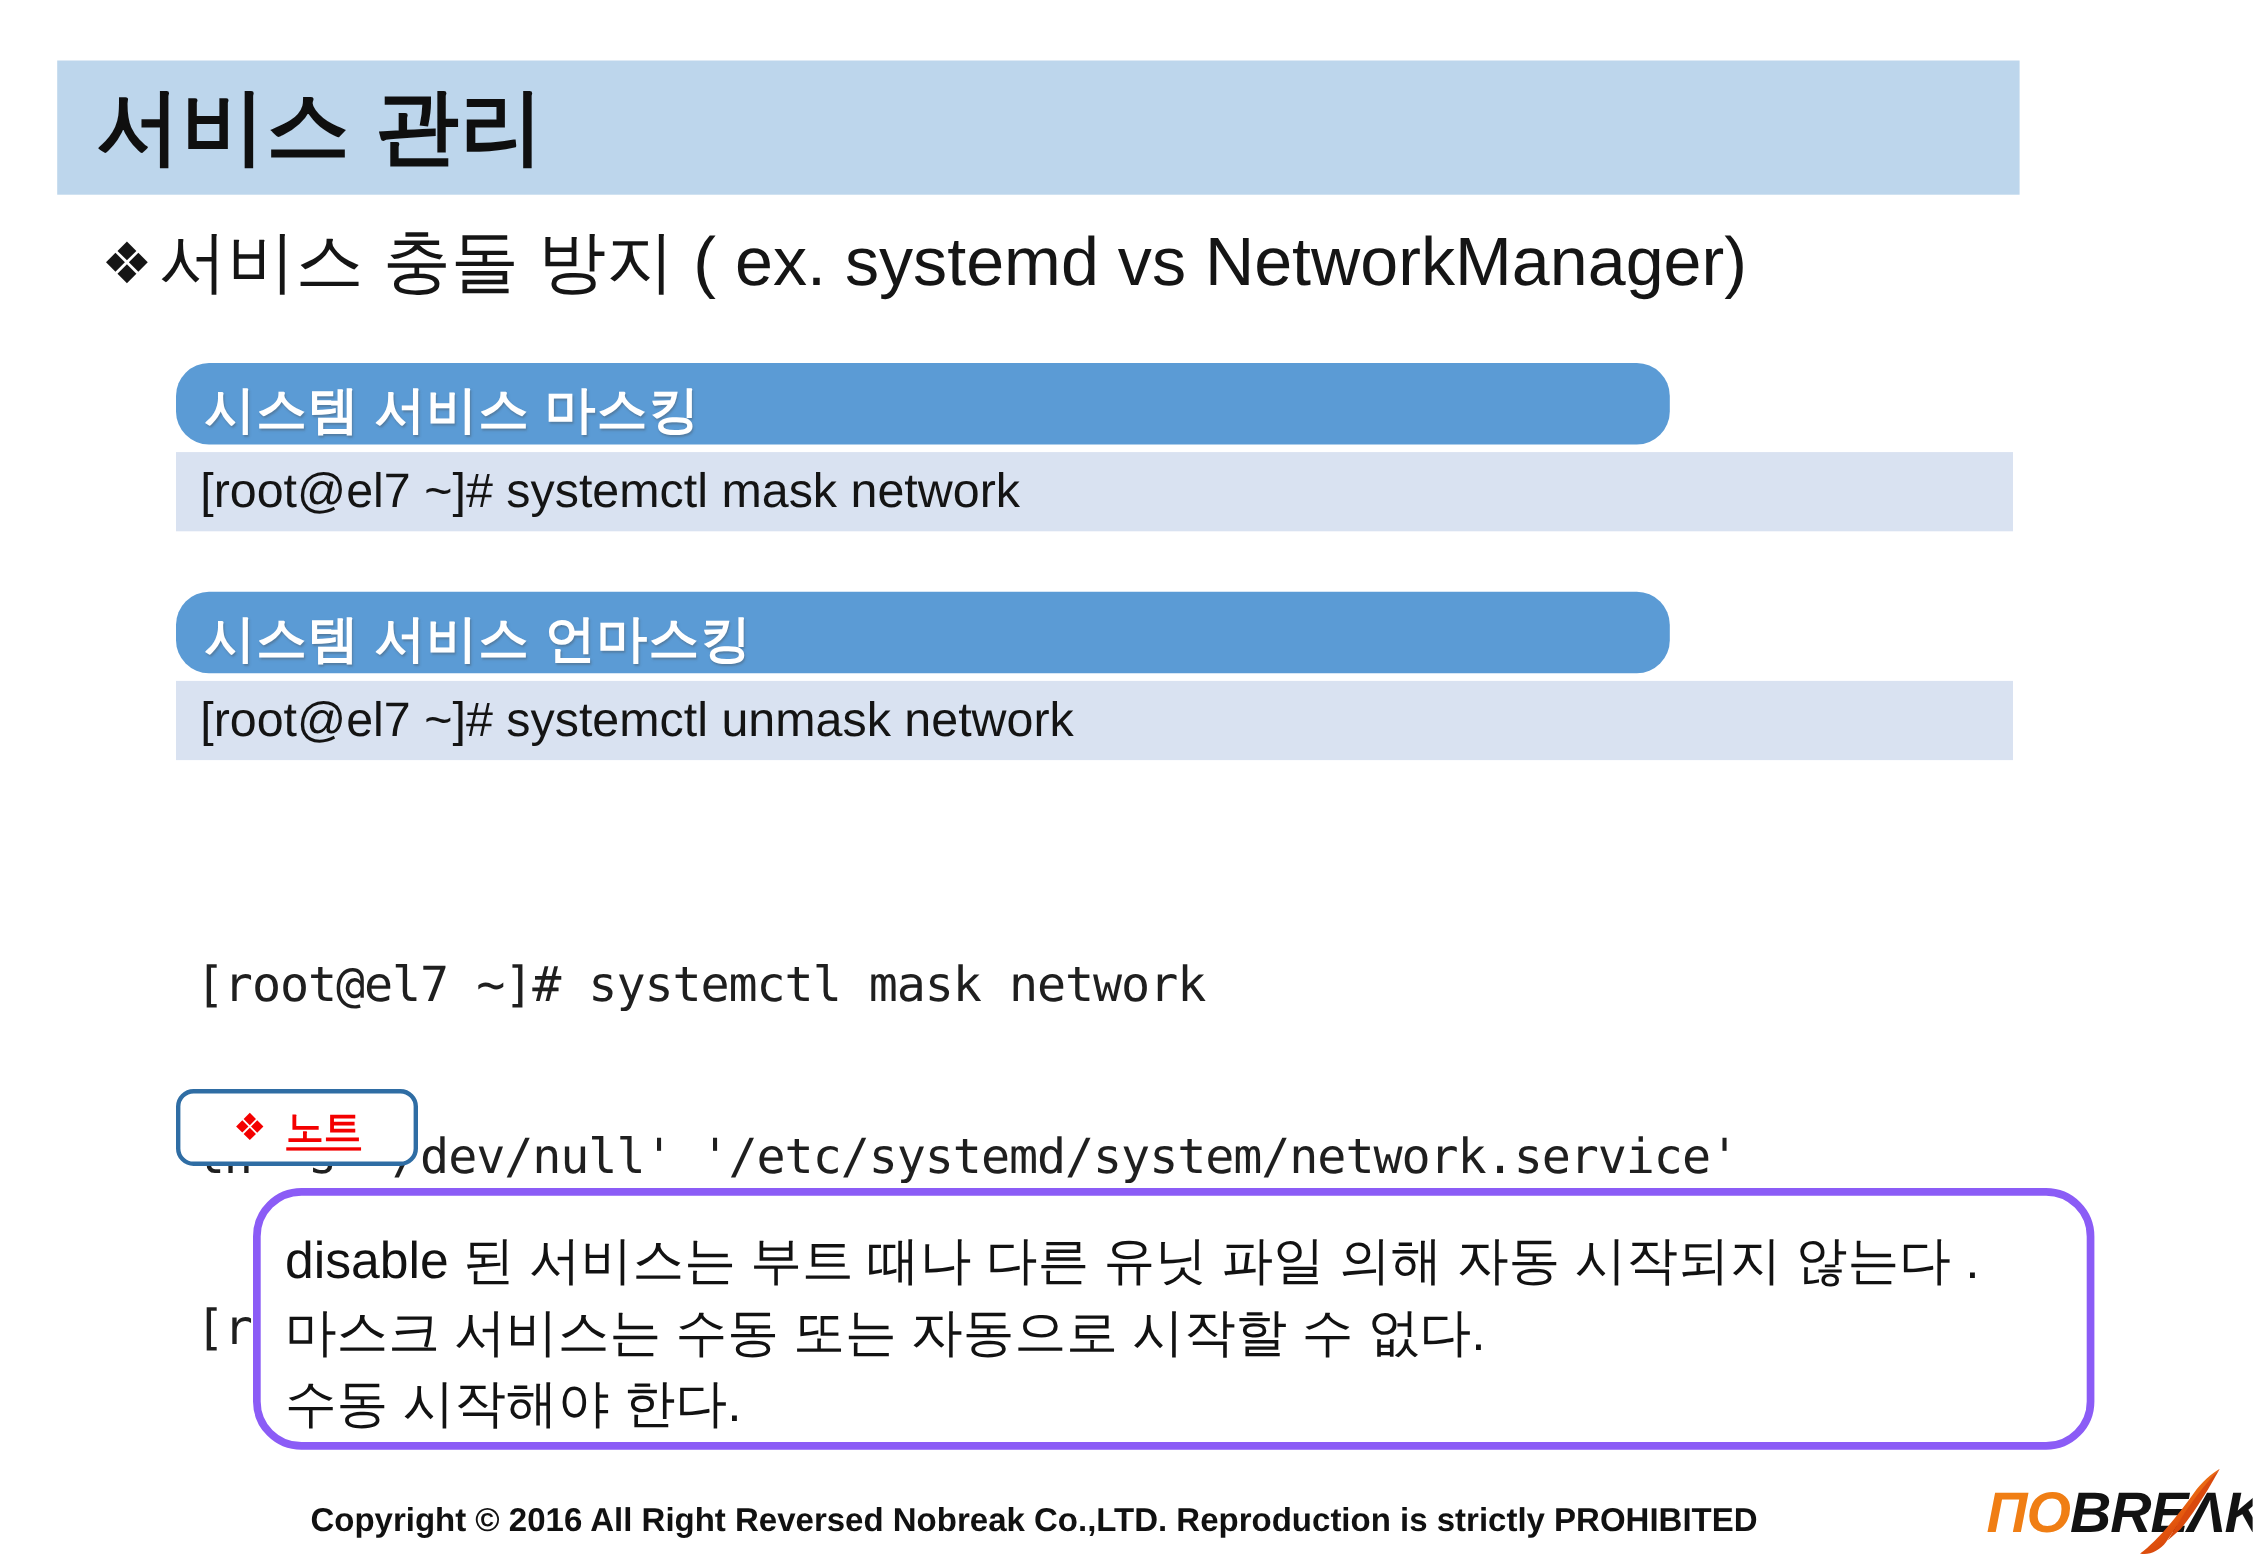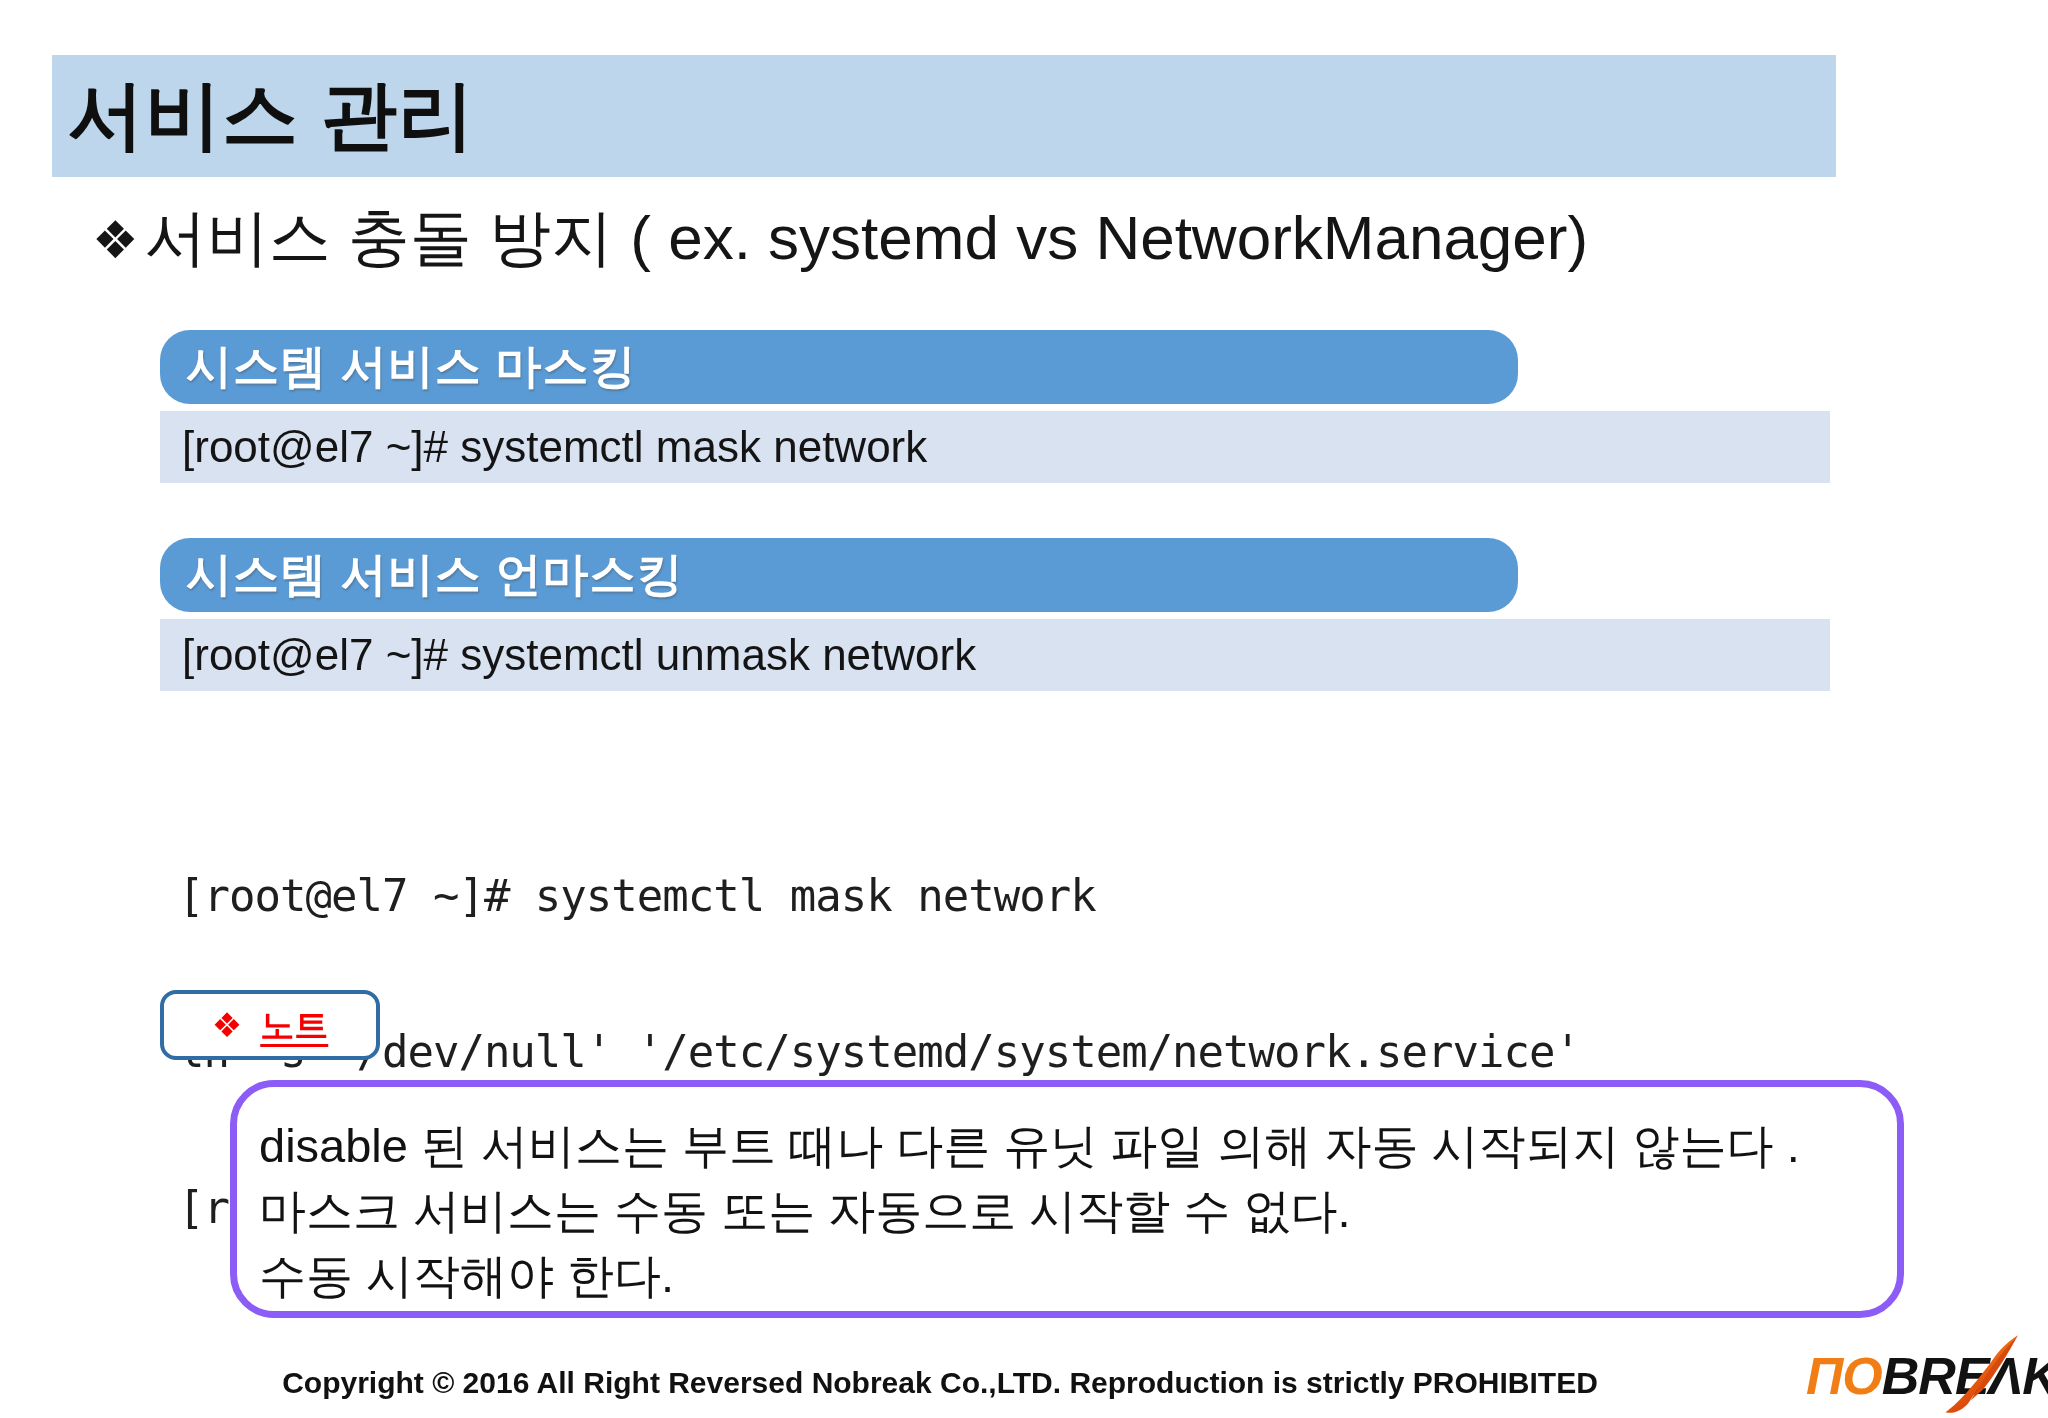--- a/index.html
+++ b/index.html
@@ -6,32 +6,32 @@
   .slide{
     position:relative;width:2048px;height:1418px;overflow:hidden;background:#ffffff;
     font-family:"Liberation Sans","DejaVu Sans",sans-serif;color:#111;
   }
   
   .title-bar{
     position:absolute;left:52px;top:55px;width:1784px;height:122px;
     background:#BDD6EC;display:flex;align-items:center;
   }
   .title-bar h1{
-    margin:0;padding-left:16px;font-size:76px;font-weight:800;color:#0f0f0f;letter-spacing:1px;
+    margin:0;padding-left:36px;font-size:76px;font-weight:800;color:#0f0f0f;letter-spacing:1px;
   }
   
   .bullet-line{
     position:absolute;left:92px;top:196px;height:84px;display:flex;align-items:center;
     font-size:62px;color:#151515;white-space:nowrap;
   }
   .bullet-line .bullet-icon{font-size:52px;margin-right:6px;transform:translateY(2px);}
   
   .section-header{
     position:absolute;left:160px;width:1358px;height:74px;background:#5B9BD5;
-    display:flex;align-items:center;border-radius:30px;
+    display:flex;align-items:flex-end;border-radius:30px;
   }
   .section-header span{
     padding-left:26px;color:#ffffff;font-weight:700;font-size:46px;letter-spacing:1px;
     text-shadow:1px 2px 2px rgba(70,70,70,.35);
   }
   .command-row{
     position:absolute;left:160px;width:1670px;height:72px;background:#D9E2F1;
     display:flex;align-items:center;
   }
   .command-row span{padding-left:22px;font-size:44px;color:#141414;}

